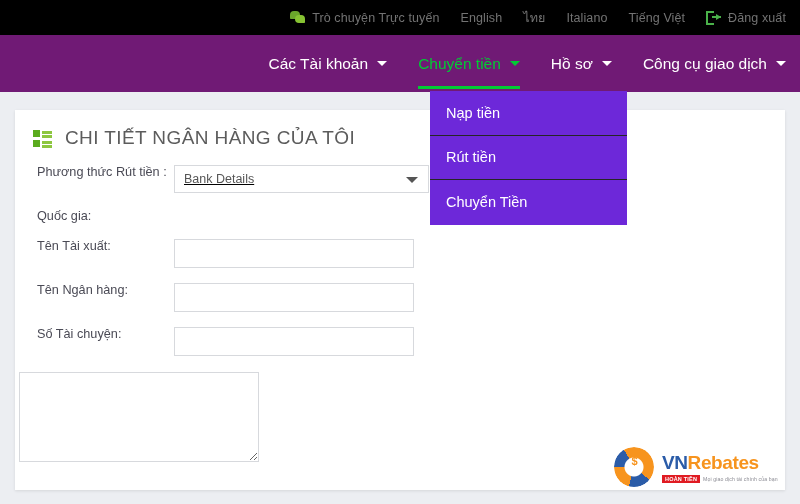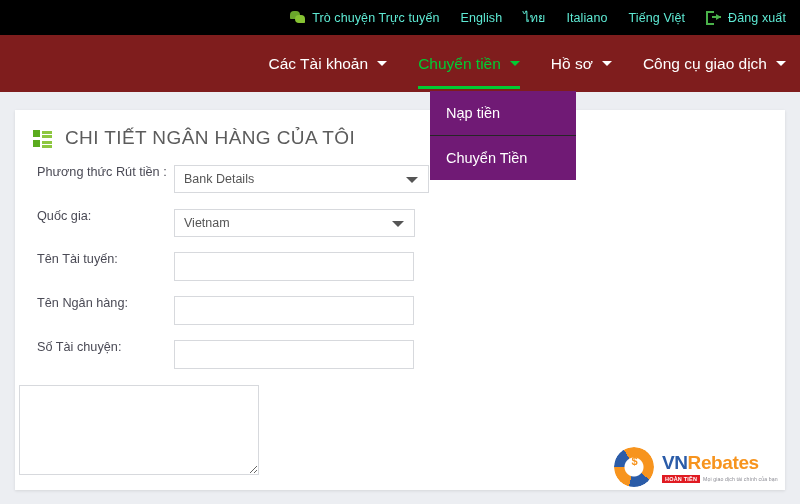--- a/index.html
+++ b/index.html
@@ -11,21 +11,21 @@
   }
 
   
   .topbar{
     position:absolute; left:0; top:0; width:800px; height:35px;
     background:#000;
     display:flex; align-items:center; justify-content:flex-end;
     padding-right:14px;
   }
   .topbar-item{
-    color:#5eead4; font-size:12.5px; margin-left:21px;
+    color:#737373; font-size:12.5px; margin-left:21px;
     display:flex; align-items:center; gap:7px; white-space:nowrap;
     cursor:pointer; letter-spacing:.1px;
   }
   .chat-ic{ width:15px; height:13px; position:relative; display:inline-block; }
   .chat-ic .b1{
     position:absolute; left:0; top:0; width:10px; height:8px;
     background:#6aa62b; border-radius:5px 5px 5px 1px;
   }
   .chat-ic .b2{
     position:absolute; left:5px; top:4px; width:10px; height:8px;
@@ -41,21 +41,21 @@
   }
   .exit-ic .arw:after{
     content:""; position:absolute; right:0; top:-2.5px;
     border-left:5px solid #4ab24a;
     border-top:3.5px solid transparent; border-bottom:3.5px solid transparent;
   }
 
   
   .navbar{
     position:absolute; left:0; top:35px; width:800px; height:57px;
-    background:#7f1d1d;
+    background:#701a75;
     display:flex; align-items:center; justify-content:flex-end;
     padding-right:14px;
   }
   .nav-item{
     color:#ffffff; font-size:15.5px; margin-left:31px;
     display:flex; align-items:center; gap:9px;
     height:57px; position:relative; cursor:pointer; white-space:nowrap;
   }
   .nav-item.active{ color:#00cc33; }
   .nav-item.active:after{
@@ -63,22 +63,22 @@
     height:3px; background:#00cc33;
   }
   .caret{
     width:0; height:0; display:inline-block;
     border-left:5px solid transparent; border-right:5px solid transparent;
     border-top:5px solid currentColor;
   }
 
   
   .dropdown{
-    position:absolute; left:430px; top:91px; width:146px;
-    background:#701a75; z-index:40;
+    position:absolute; left:430px; top:91px; width:197px;
+    background:#6d28d9; z-index:40;
     border-top:none;
   }
   .dd-item{
     height:44.5px; display:flex; align-items:center;
     padding-left:16px; color:#ffffff; font-size:14.5px;
     border-bottom:1px solid #262626; cursor:pointer; white-space:nowrap;
   }
   .dd-item:last-child{ border-bottom:none; }
   .dd-item.active{ color:#00cc33; }
 
@@ -108,21 +108,21 @@
     font-size:19px; font-weight:400; color:#5c5c5c; letter-spacing:.4px;
   }
 
   
   .form{ position:absolute; left:4px; top:55px; width:100%; }
   .frow{ display:flex; align-items:flex-start; margin-bottom:0; }
   .flabel{
     width:155px; flex:none; padding-left:18px;
     font-size:12.7px; color:#4a4a55; line-height:1.2;
   }
-  .fctrl{ flex:1; }
+  .fctrl{ flex:1;text-decoration:underline; }
 
   .sel{
     position:relative; height:28px; background:#fff;
     border:1px solid #d7d9dd;
     display:flex; align-items:center;
     padding:0 28px 0 9px;
     font-size:12.5px; color:#555; cursor:pointer;
   }
   .sel .dn{
     position:absolute; right:10px; top:50%; margin-top:-2px;
@@ -240,20 +240,23 @@
     <span class="caret"></span>
   </div>
 
 </div>
 
 <div class="dropdown">
   <div class="dd-item">
     <span>Nạp tiền</span>
   </div>
   <div class="dd-item">
+    <span>Rút tiền</span>
+  </div>
+  <div class="dd-item">
     <span>Chuyển Tiền</span>
   </div>
 </div>
 
 <div class="card">
 
   <div class="page-title">
     <span class="grid-ic">
       <i class="sq s1"></i>
         <i class="sq s2"></i>
@@ -272,30 +275,24 @@
       <div class="fctrl">
         <div class="sel" style="width:255px;">
           <span>Bank Details</span>
           <span class="dn"></span>
         </div>
       </div>
     </div>
 
     <div class="frow" style="margin-bottom:15px;">
       <div class="flabel">Quốc gia:</div>
-      <div class="fctrl">
-        <div class="sel" style="width:241px;">
-          <span>Vietnam</span>
-          <span class="dn"></span>
-        </div>
-      </div>
     </div>
 
     <div class="frow" style="margin-bottom:15px;">
-      <div class="flabel">Tên Tài tuyến:</div>
+      <div class="flabel">Tên Tài xuất:</div>
       <div class="fctrl">
         <input class="txt" type="text" value="" style="">
       </div>
     </div>
 
     <div class="frow" style="margin-bottom:15px;">
       <div class="flabel">Tên Ngân hàng:</div>
       <div class="fctrl">
         <input class="txt" type="text" value="" style="">
       </div>

